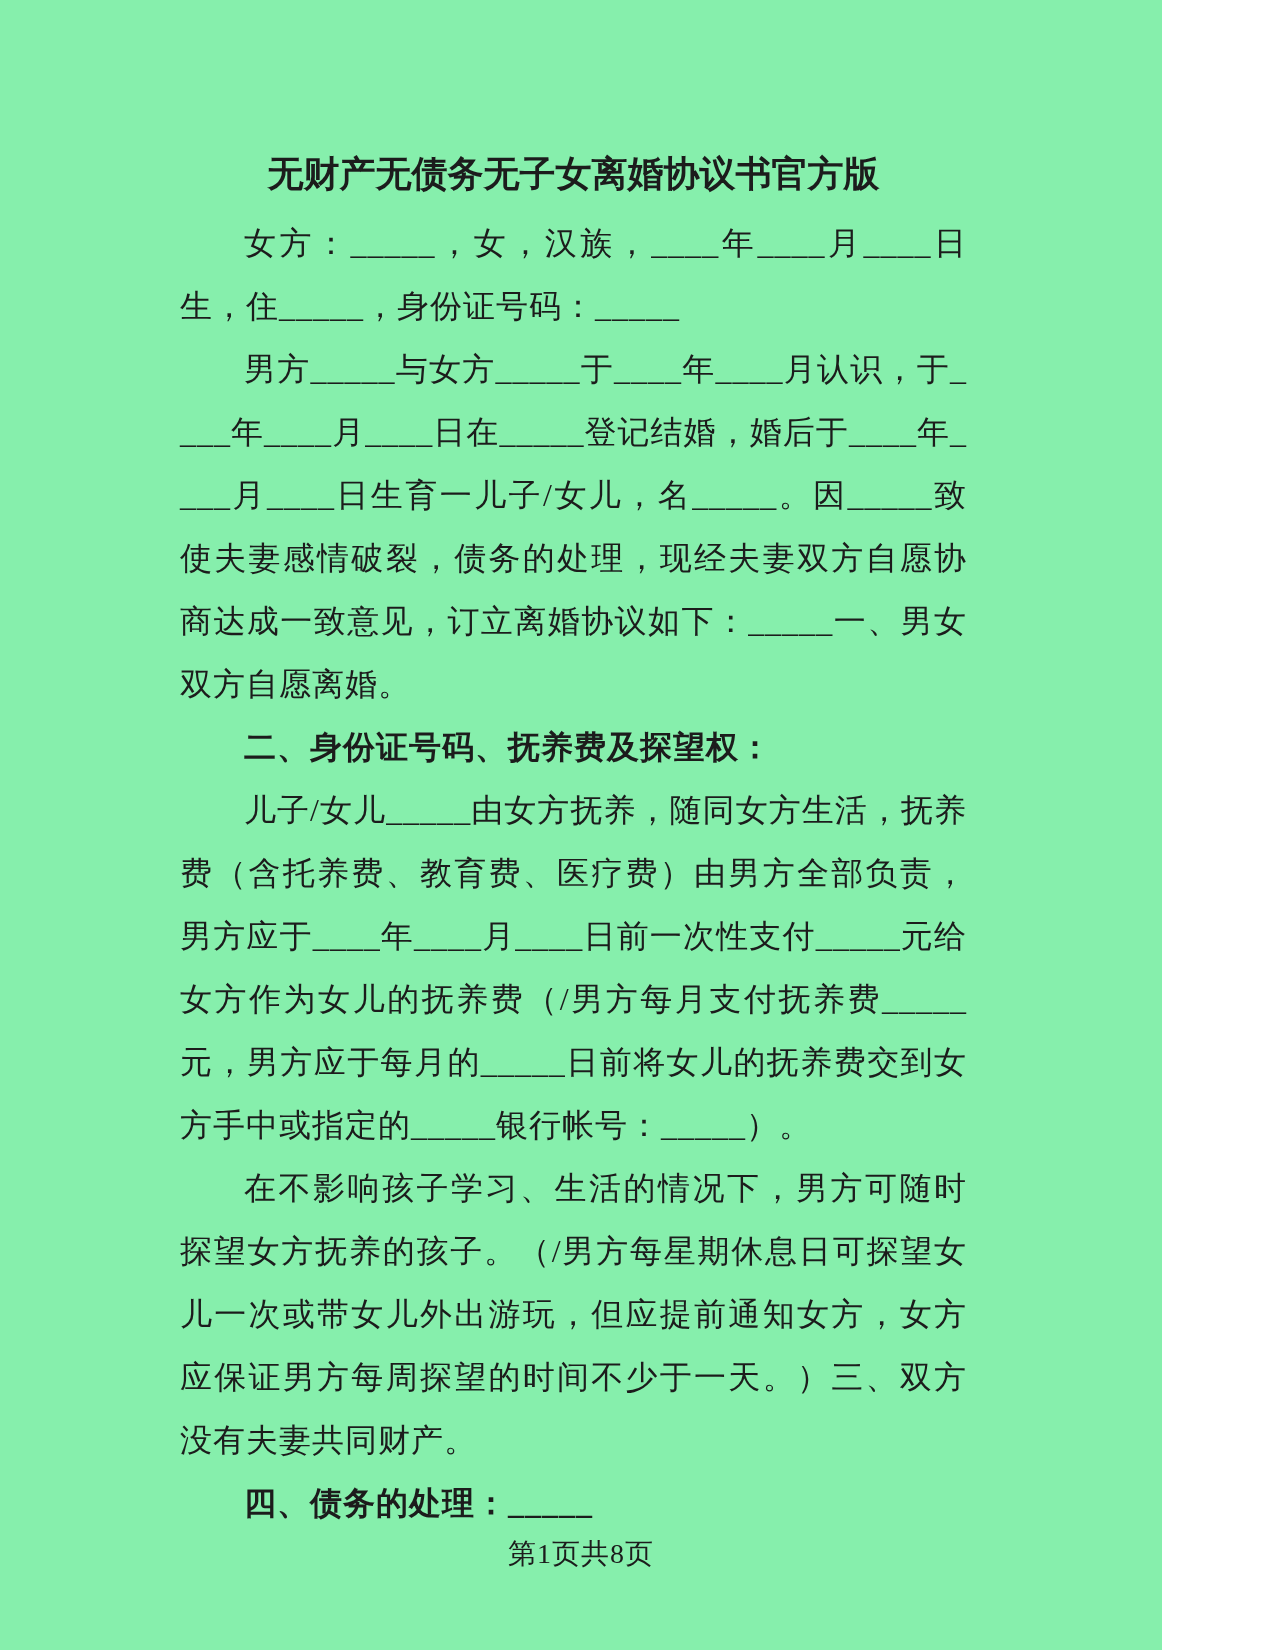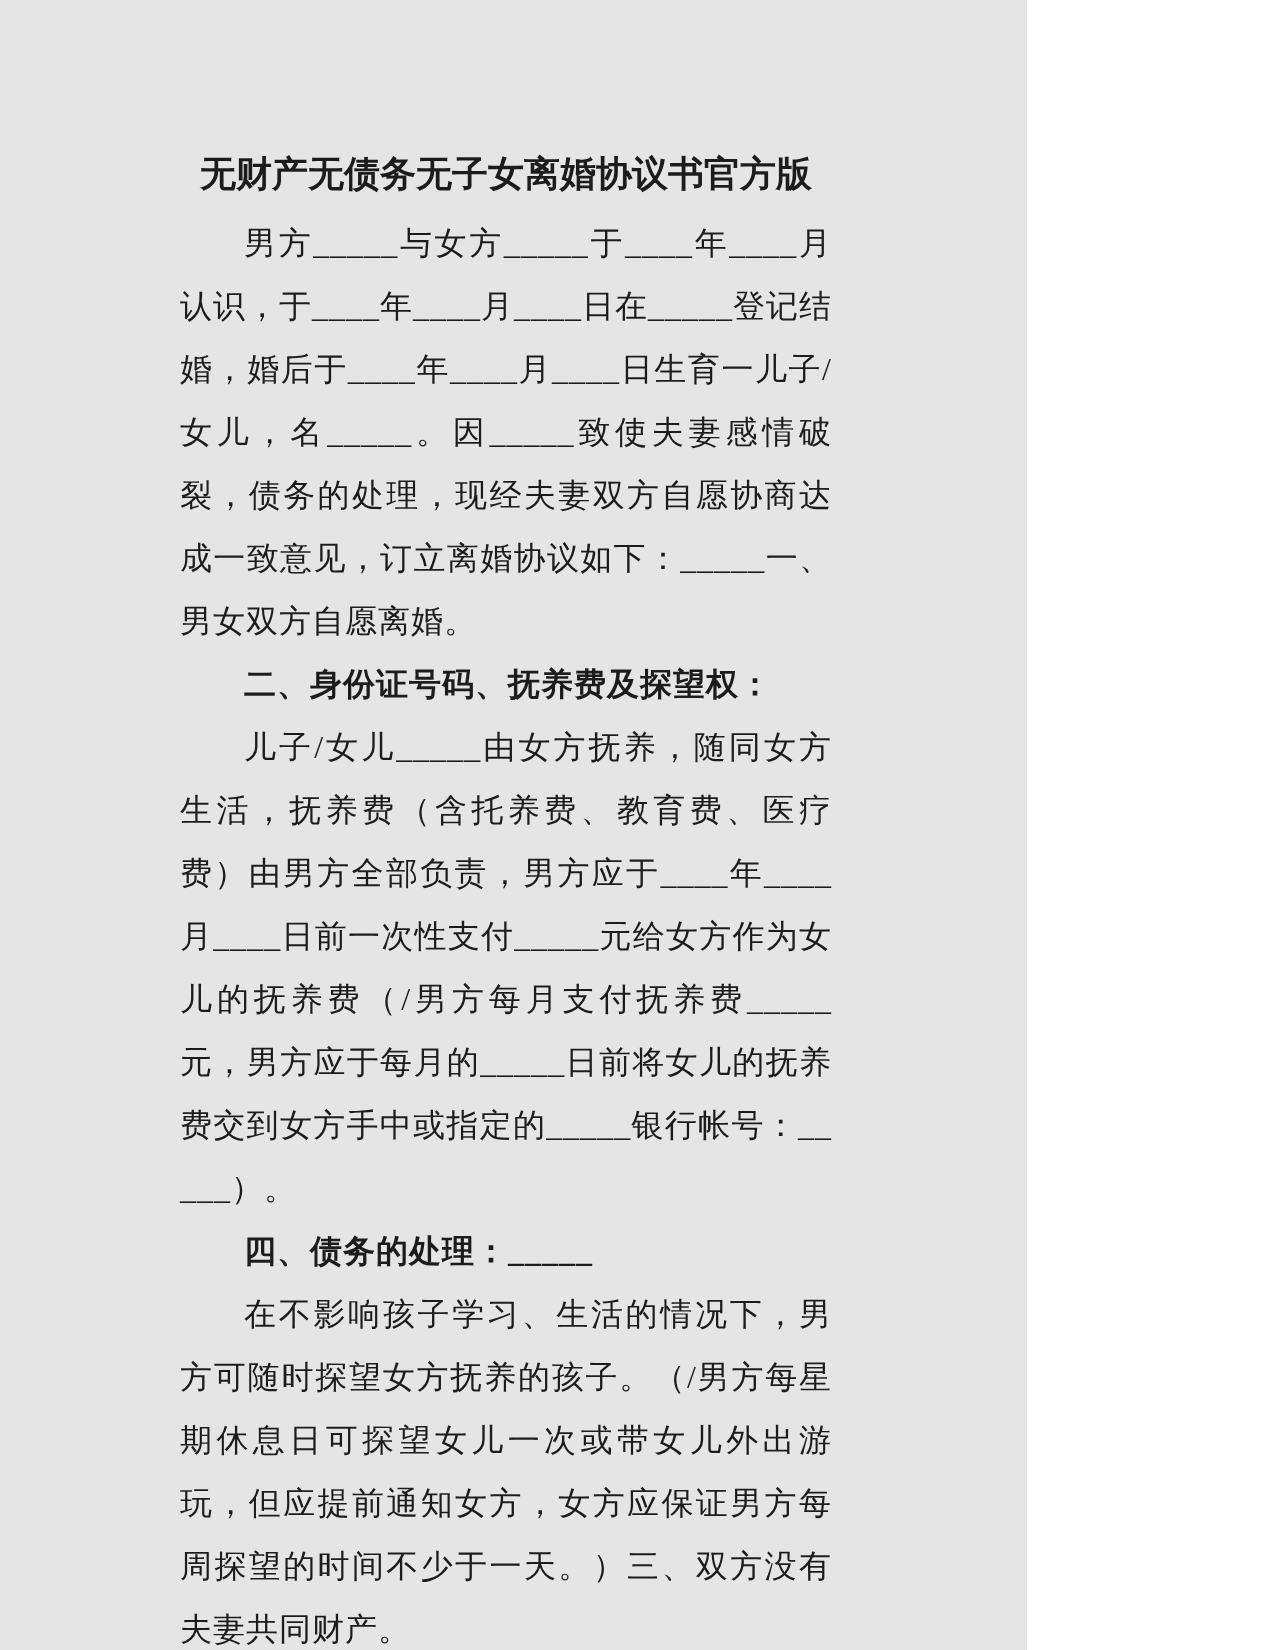--- a/index.html
+++ b/index.html
@@ -2,23 +2,23 @@
 <html><head>
 <meta charset="utf-8">
 <style>
   html, body {
     margin: 0;
     padding: 0;
     background: #ffffff;
   }
   .page {
     position: relative;
-    width: 1027px;
+    width: 1162px;
     height: 1650px;
-    background: #e5e5e5;
+    background: #86efac;
     overflow: hidden;
     font-family: "Liberation Serif", "DejaVu Serif", serif;
     color: #1c1c1c;
     box-sizing: border-box;
   }
   .content {
     padding: 136px 195px 0 180px;
   }
   .doc-title {
     font-size: 36px;
@@ -52,25 +52,27 @@
   }
 </style>
 </head>
 <body>
 
 <div class="page">
   <div class="content">
     <h1 class="doc-title"><span>无财产无债务无子女离婚协议书官方版</span></h1>
 
 
+    <p class="para">女方：_____，女，汉族，____年____月____日生，住_____，身份证号码：_____</p>
 
     <p class="para">男方_____与女方_____于____年____月认识，于____年____月____日在_____登记结婚，婚后于____年____月____日生育一儿子/女儿，名_____。因_____致使夫妻感情破裂，债务的处理，现经夫妻双方自愿协商达成一致意见，订立离婚协议如下：_____一、男女双方自愿离婚。</p>
 
     <p class="para heading">二、身份证号码、抚养费及探望权：</p>
 
     <p class="para">儿子/女儿_____由女方抚养，随同女方生活，抚养费（含托养费、教育费、医疗费）由男方全部负责，男方应于____年____月____日前一次性支付_____元给女方作为女儿的抚养费（/男方每月支付抚养费_____元，男方应于每月的_____日前将女儿的抚养费交到女方手中或指定的_____银行帐号：_____）。</p>
 
+    <p class="para">在不影响孩子学习、生活的情况下，男方可随时探望女方抚养的孩子。（/男方每星期休息日可探望女儿一次或带女儿外出游玩，但应提前通知女方，女方应保证男方每周探望的时间不少于一天。）三、双方没有夫妻共同财产。</p>
+
     <p class="para heading">四、债务的处理：_____</p>
-
-    <p class="para">在不影响孩子学习、生活的情况下，男方可随时探望女方抚养的孩子。（/男方每星期休息日可探望女儿一次或带女儿外出游玩，但应提前通知女方，女方应保证男方每周探望的时间不少于一天。）三、双方没有夫妻共同财产。</p>
   </div>
 
+  <div class="page-footer">第1页共8页</div>
 </div>
 
 </body></html>

